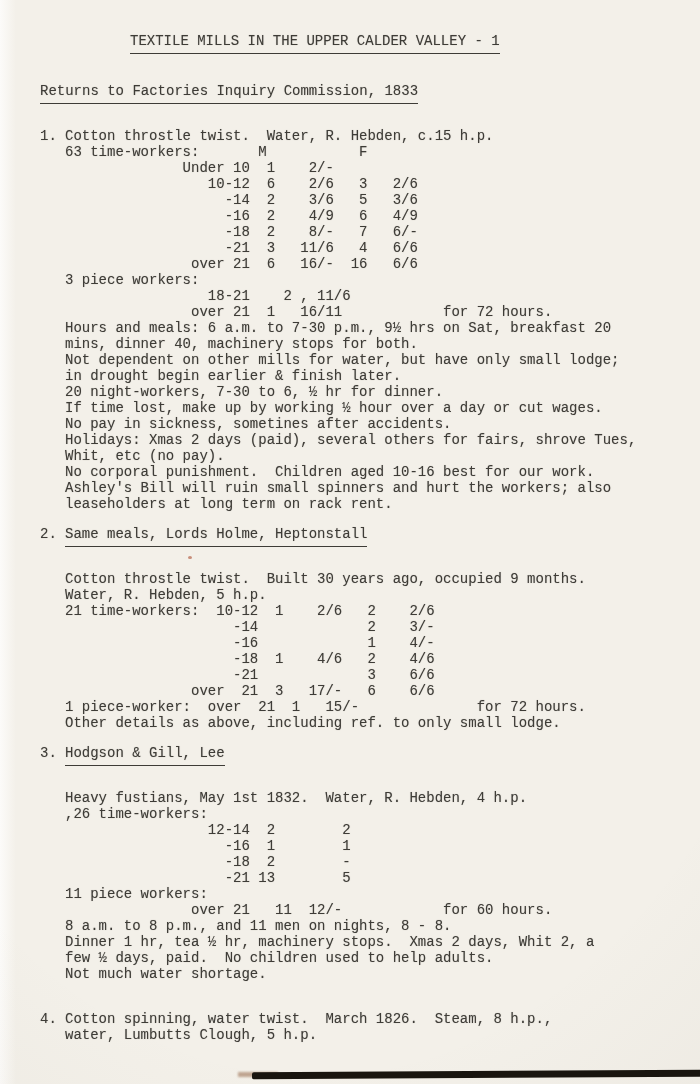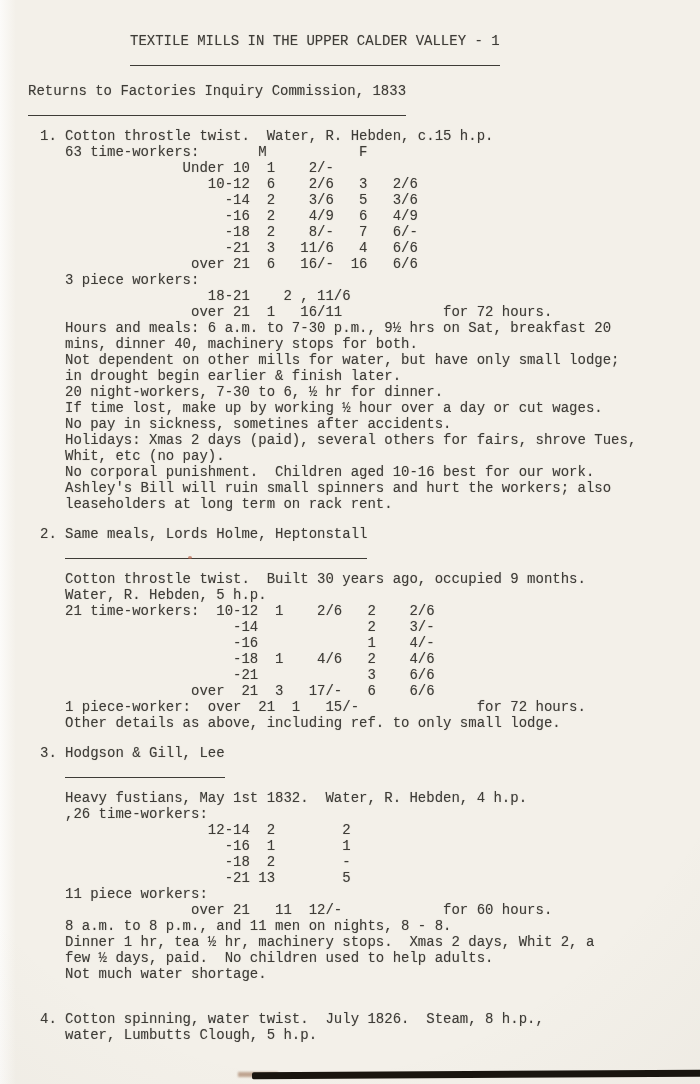--- a/index.html
+++ b/index.html
@@ -12,22 +12,22 @@
       radial-gradient(130% 115% at 45% 35%, rgba(255,255,255,0) 55%, rgba(115,105,88,0.10) 100%),
       linear-gradient(90deg, #fcfbf9 0px, rgba(252,251,249,0) 16px),
       var(--paper, #f3f0e9);
     font-family:"Liberation Mono","DejaVu Sans Mono",monospace;
     font-size:14px;
     line-height:16px;
     color:var(--ink, #3e3c37);
     text-shadow:0 0 1px rgba(62,60,55,0.35);
   }
   .title-row { padding-top:33px; padding-left:130px; }
-  .subtitle-row { margin-top:34px; margin-left:28px; }
-  .u { border-bottom:1px solid currentColor; padding-bottom:16px; }
+  .subtitle-row { margin-top:34px; margin-left:40px; }
+  .u { border-bottom:1px solid currentColor; padding-bottom:4px; }
   .section { margin-top:12px; }
   .section + .section { margin-top:14px; }
   .sec-head { position:relative; padding-left:65px; }
   .sec-num { position:absolute; left:40px; top:0; }
   .sec-body {
     margin:29px 0 0 65px;
     white-space:pre;
     font:inherit;
   }
   
@@ -132,21 +132,21 @@
 8 a.m. to 8 p.m., and 11 men on nights, 8 - 8.
 Dinner 1 hr, tea ½ hr, machinery stops.  Xmas 2 days, Whit 2, a
 few ½ days, paid.  No children used to help adults.
 Not much water shortage.</pre>
   </div>
 
   <div class="section">
     <div class="sec-head">
       <span class="sec-num">4.</span>
     </div>
-    <pre class="sec-body">Cotton spinning, water twist.  July 1826.  Steam, 8 h.p.,
+    <pre class="sec-body">Cotton spinning, water twist.  March 1826.  Steam, 8 h.p.,
 water, Lumbutts Clough, 5 h.p.</pre>
   </div>
 
   <div class="speck"></div>
   <div class="bar-smudge"></div>
   <div class="bottom-bar"></div>
 
 </div>
 
 </body></html>

